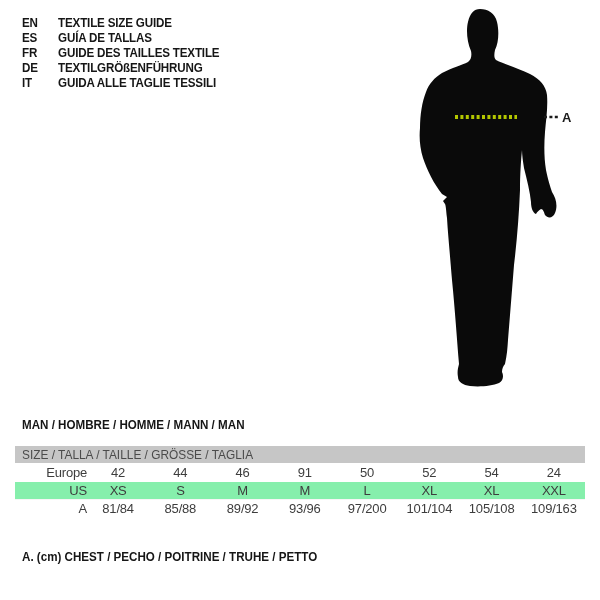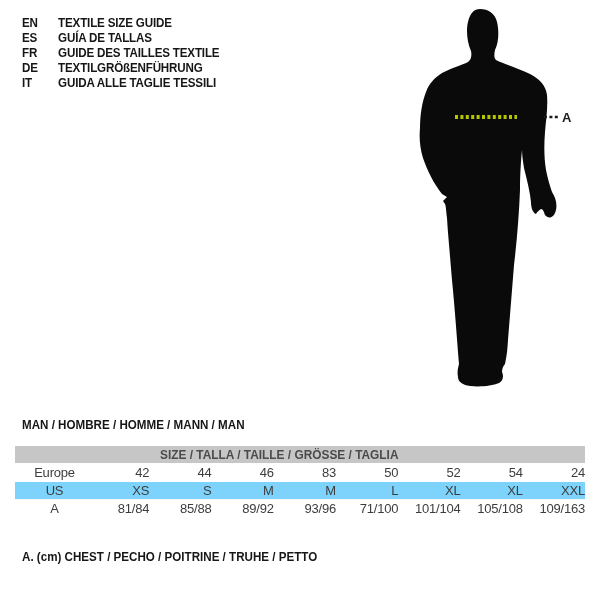--- a/index.html
+++ b/index.html
@@ -21,27 +21,27 @@
   .figure{position:absolute;left:400px;top:0;width:200px;height:400px;}
 
   
   .section-title{position:absolute;left:22px;top:417px;font-weight:700;font-size:13.5px;
                  transform:scaleX(0.86);transform-origin:0 0;white-space:nowrap;}
 
   
   .size-table{position:absolute;left:15px;top:446px;width:570px;border-collapse:collapse;
               table-layout:fixed;font-size:13px;color:#3d3d3d;}
   .size-table col.lblcol{width:72px;}
-  .size-table th{background:#c6c6c6;height:17px;font-weight:700;color:#4b4b4b;
-                 text-align:center;padding:0 16px 0 7px;border-bottom:1px solid #ffffff;}
+  .size-table th{background:#c6c6c6;height:17px;font-weight:400;color:#4b4b4b;
+                 text-align:left;padding:0 16px 0 7px;border-bottom:1px solid #ffffff;}
   .size-table th span{display:inline-block;transform:scaleX(0.88);transform-origin:0 50%;
                       white-space:nowrap;font-size:13.5px;}
-  .size-table td{height:17.5px;text-align:right;padding:0;letter-spacing:-0.2px;}
-  .size-table td.lbl{text-align:center;padding-left:7px;}
-  .size-table tr.stripe{background:#7dd3fc;margin-left:28px;}
+  .size-table td{height:17.5px;text-align:center;padding:0;letter-spacing:-0.2px;}
+  .size-table td.lbl{text-align:right;padding-left:7px;}
+  .size-table tr.stripe{background:#86efac;margin-left:28px;}
   .size-table tr.stripe-a{border-bottom:1px solid #f6f6f6;}
 
   
   .footnote{position:absolute;left:22px;top:549px;font-weight:700;font-size:13.5px;
             transform:scaleX(0.86);transform-origin:0 0;white-space:nowrap;}
 </style>
 </head>
 <body>
 
 <div class="page">
@@ -135,21 +135,21 @@
           <span>SIZE / TALLA / TAILLE / GRÖSSE / TAGLIA</span>
         </th>
       </tr>
     </thead>
     <tbody>
       <tr>
         <td class="lbl">Europe</td>
         <td>42</td>
         <td>44</td>
         <td>46</td>
-        <td>83</td>
+        <td>91</td>
         <td>50</td>
         <td>52</td>
         <td>54</td>
         <td>24</td>
       </tr>
       <tr class="stripe stripe-a">
         <td class="lbl">US</td>
         <td>XS</td>
         <td>S</td>
         <td>M</td>
@@ -158,21 +158,21 @@
         <td>XL</td>
         <td>XL</td>
         <td>XXL</td>
       </tr>
       <tr>
         <td class="lbl">A</td>
         <td>81/84</td>
         <td>85/88</td>
         <td>89/92</td>
         <td>93/96</td>
-        <td>71/100</td>
+        <td>97/200</td>
         <td>101/104</td>
         <td>105/108</td>
         <td>109/163</td>
       </tr>
     </tbody>
   </table>
 
   <div class="footnote">A. (cm) CHEST / PECHO / POITRINE / TRUHE / PETTO</div>
 
 </div>

